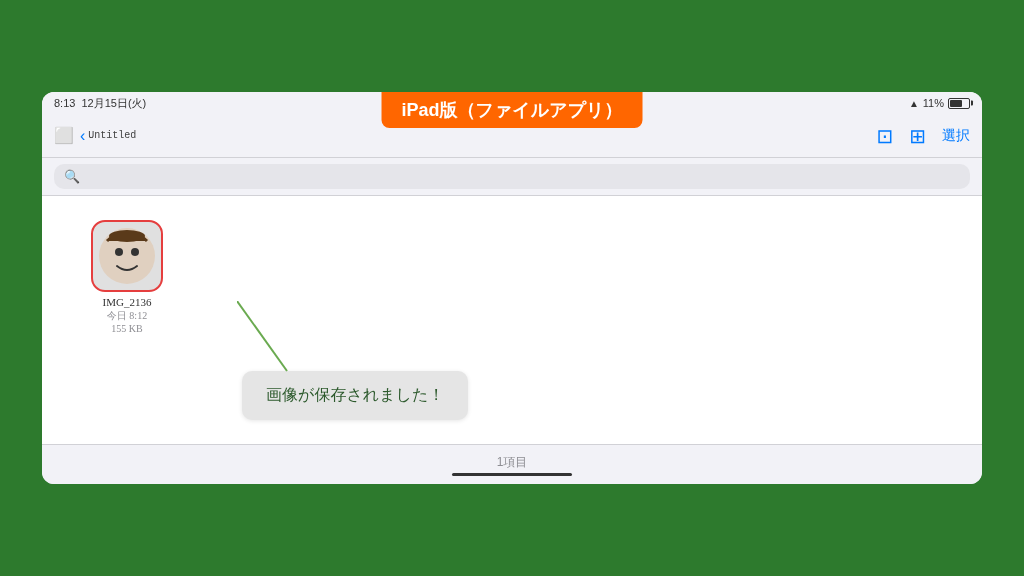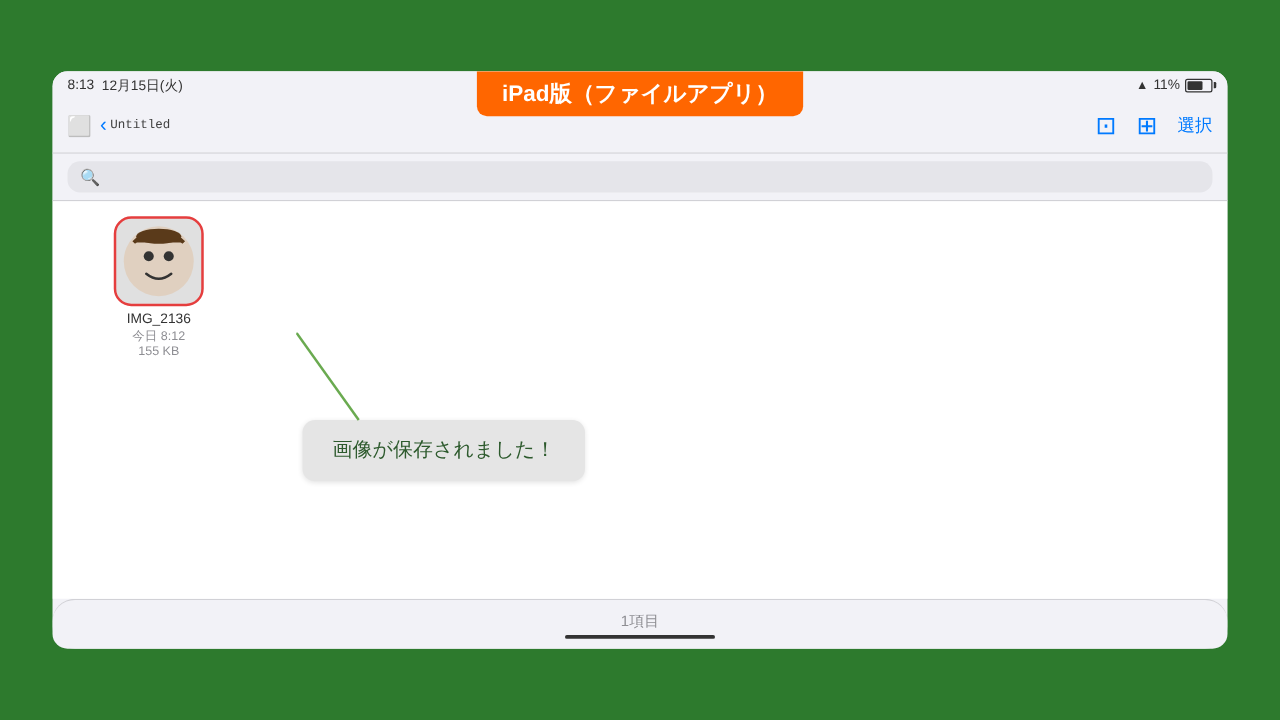--- a/index.html
+++ b/index.html
@@ -10,21 +10,21 @@
       background-color: #2d7a2d;
       font-family: -apple-system, "Helvetica Neue", sans-serif;
       overflow: hidden;
       display: flex;
       align-items: center;
       justify-content: center;
     }
 
     .ipad-screen {
       width: 940px;
-      height: 462px;
+      height: 392px;
       background: #f2f2f7;
       border-radius: 12px;
       overflow: hidden;
       display: flex;
       flex-direction: column;
       position: relative;
     }
 
     
     .status-bar {
@@ -197,26 +197,27 @@
     .content-area {
       flex: 1;
       background: white;
       position: relative;
       overflow: hidden;
     }
 
     
     .file-item {
       position: absolute;
-      top: 12px;
+      top: 24px;
       left: 40px;
       display: flex;
       flex-direction: column;
       align-items: center;
       width: 90px;
+      font-family: Liberation Serif, serif;
     }
 
     .file-thumbnail {
       width: 72px;
       height: 72px;
       border-radius: 14px;
       background: #e0e0e0;
       border: 2px solid #e53e3e;
       overflow: hidden;
       display: flex;
@@ -278,21 +279,20 @@
 
     
     .bottom-bar {
       background: #f2f2f7;
       height: 40px;
       border-top: 1px solid #d1d1d6;
       display: flex;
       align-items: center;
       justify-content: center;
       flex-direction: column;
-      border-radius: 18px;
     }
 
     .bottom-count {
       font-size: 12px;
       color: #8e8e93;
       margin-bottom: 2px;
     }
 
     .bottom-line {
       width: 120px;

